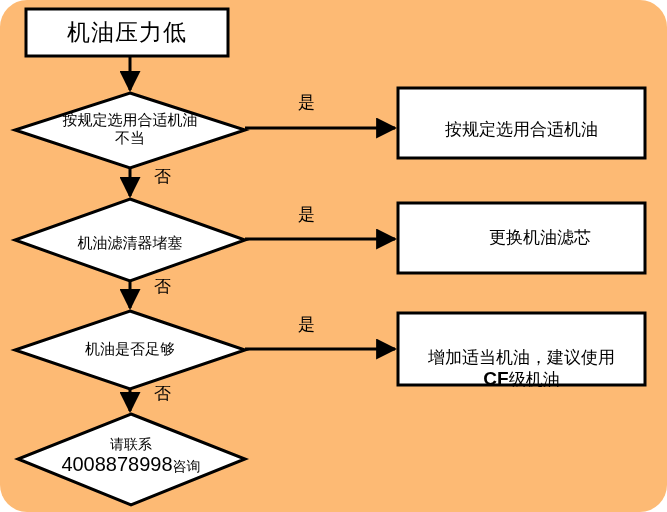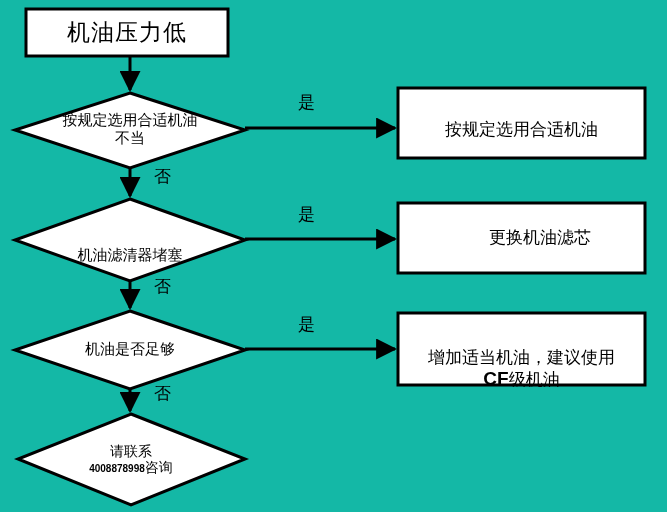--- a/index.html
+++ b/index.html
@@ -8,22 +8,23 @@
     padding: 0;
     background: #ffffff;
   }
   body {
     font-family: "Liberation Serif", "DejaVu Serif", serif;
   }
   #canvas {
     position: relative;
     width: 667px;
     height: 512px;
-    background: #14b8a6;
+    background: #fdba74;
     overflow: hidden;
+    border-radius: 27px;
   }
   svg#flow-svg {
     position: absolute;
     left: 0;
     top: 0;
     width: 667px;
     height: 512px;
   }
   .node-label {
     position: absolute;
@@ -56,23 +57,23 @@
     font-size: 17px;
     font-family: "Liberation Serif", "DejaVu Serif", serif;
     line-height: 1;
   }
   .bold-line {
     font-weight: bold;
     font-family: "Liberation Sans", "DejaVu Sans", sans-serif;
     font-size: 19px;
   }
   .phone-bold {
-    font-weight: bold;
+    font-weight: normal;
     font-family: "Liberation Sans", "DejaVu Sans", sans-serif;
-    font-size: 10px;
+    font-size: 20px;
   }
   .lbl-line { display: block; }
 </style>
 </head>
 <body>
 
 <div id="canvas">
 
   <svg id="flow-svg" viewBox="0 0 667 512" xmlns="http://www.w3.org/2000/svg">
     <defs>
@@ -114,21 +115,21 @@
 
   <div class="node-label start-label" style="left:26px; top:9px; width:202px; height:47px;">
     <span>机油压力低</span>
   </div>
 
   <div class="node-label diamond-label" style="left:20px; top:98px; width:220px; height:64px; flex-direction:column;">
     <span class="lbl-line">按规定选用合适机油</span>
     <span class="lbl-line">不当</span>
   </div>
 
-  <div class="node-label diamond-label" style="left:20px; top:240px; width:220px; height:32px;">
+  <div class="node-label diamond-label" style="left:20px; top:228px; width:220px; height:32px;">
     <span>机油滤清器堵塞</span>
   </div>
 
   <div class="node-label diamond-label" style="left:20px; top:334px; width:220px; height:32px;">
     <span>机油是否足够</span>
   </div>
 
   <div class="node-label diamond-label small" style="left:20px; top:429px; width:222px; height:48px; flex-direction:column;">
     <span class="lbl-line">请联系</span>
     <span class="lbl-line"><span class="phone-bold">4008878998</span><span>咨询</span></span>

